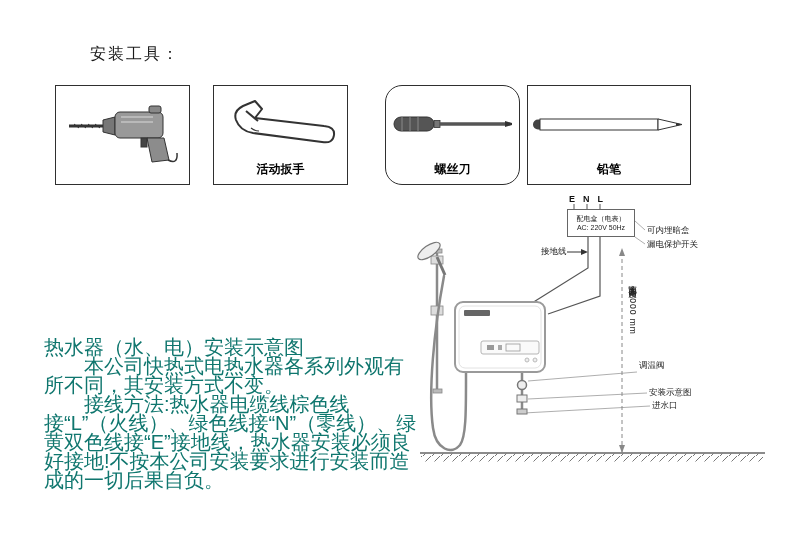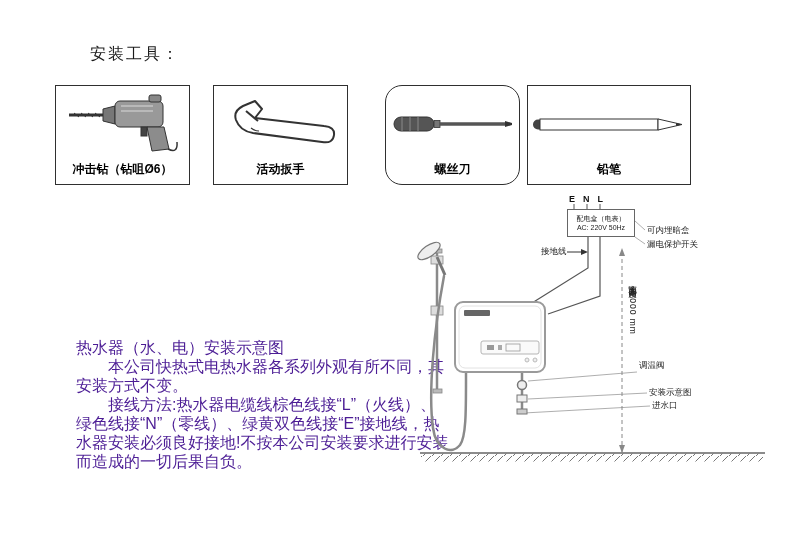--- a/index.html
+++ b/index.html
@@ -11,21 +11,21 @@
   .tools-heading {
     position:absolute; left:46px; top:44px; font-size:16px; letter-spacing:2px; color:#1a1a1a;margin-left:44px;
   }
   .tool-box {
     position:absolute; top:85px; height:100px; border:1px solid #2f2f2f; background:#fff;
     box-sizing:border-box; display:flex; flex-direction:column; align-items:center;
   }
   .tool-art { flex:1; width:100%; display:flex; align-items:center; justify-content:center; }
   .tool-label { font-size:12px; font-weight:700; padding-bottom:6px; white-space:nowrap; color:#000; }
   .instructions {
-    position:absolute; left:44px; top:338px; width:374px; font-size:16px; line-height:19px; color:#4c1d95;margin-left:32px;
+    position:absolute; left:44px; top:338px; width:374px; font-size:20px; line-height:19px; color:#0f766e;
   }
   .instructions p { margin:0; }
   .instructions p.indent { text-indent:2em; }
   .diagram-svg { position:absolute; left:410px; top:190px; }
   .diag-label { position:absolute; font-size:8.5px; color:#222; white-space:nowrap; line-height:1.15; }
   .terminal-labels {
     position:absolute; left:569px; top:194px; display:flex; gap:8px;
     font-size:9px; font-weight:700; color:#111;
   }
   .power-box {
@@ -55,21 +55,20 @@
           <polygon points="36,17 48,14 48,32 36,29" fill="#777"></polygon>
           <rect x="48" y="9" width="48" height="26" rx="5" fill="#999"></rect>
           <path d="M54 14 h32 M54 19 h32" stroke="#c4c4c4" stroke-width="1.5"></path>
           <rect x="82" y="3" width="12" height="7" rx="2" fill="#888"></rect>
           <polygon points="80,35 97,35 102,57 85,59" fill="#8c8c8c"></polygon>
           <rect x="74" y="35" width="6" height="9" fill="#444"></rect>
           <path d="M101 57 q10 5 9 -7" stroke-width="1.5"></path>
         </g>
       </svg>
     </div>
-    <div class="tool-label">冲击钻（钻咀Ø6）</div>
   </div>
 
   <div class="tool-box" style="left:213px;width:135px;">
     <div class="tool-art">
       <svg width="120" height="56" viewBox="0 0 120 56">
         <path d="M22 10 L34 5 L41 13 L34 22 L103 30 Q114 31 113 39 Q112 48 101 46 L32 37 Q19 35 15 24 Q12 15 22 10 Z" fill="#fff" stroke="#333" stroke-width="2" stroke-linejoin="round"></path>
         <path d="M25 15 L37 25" stroke="#333" stroke-width="2"></path>
         <path d="M30 32 q4 3 8 3" stroke="#333" stroke-width="1.2" fill="none"></path>
       </svg>
     </div>

